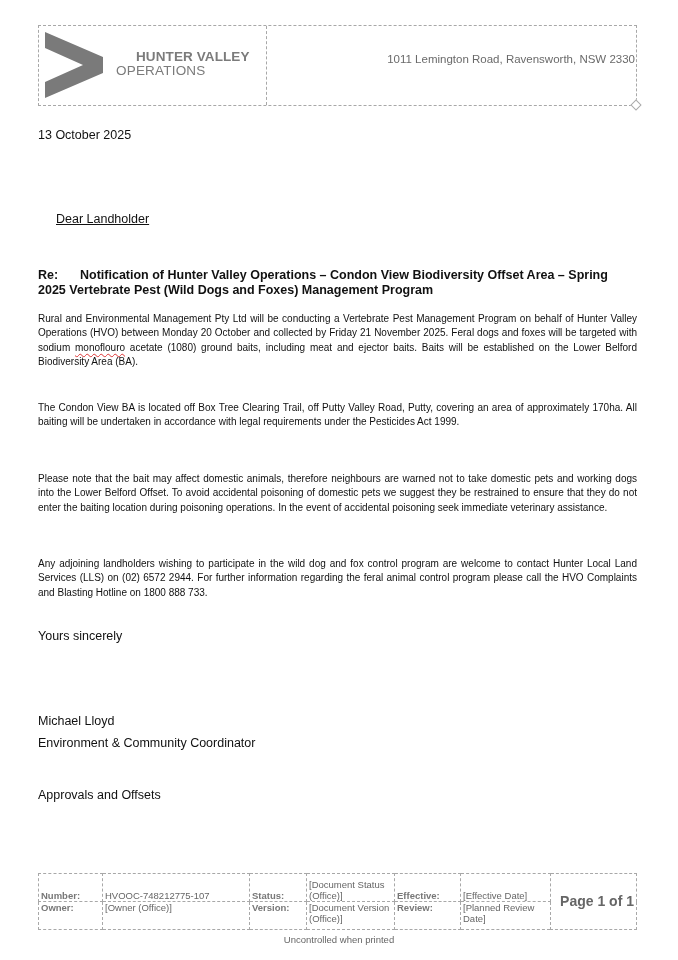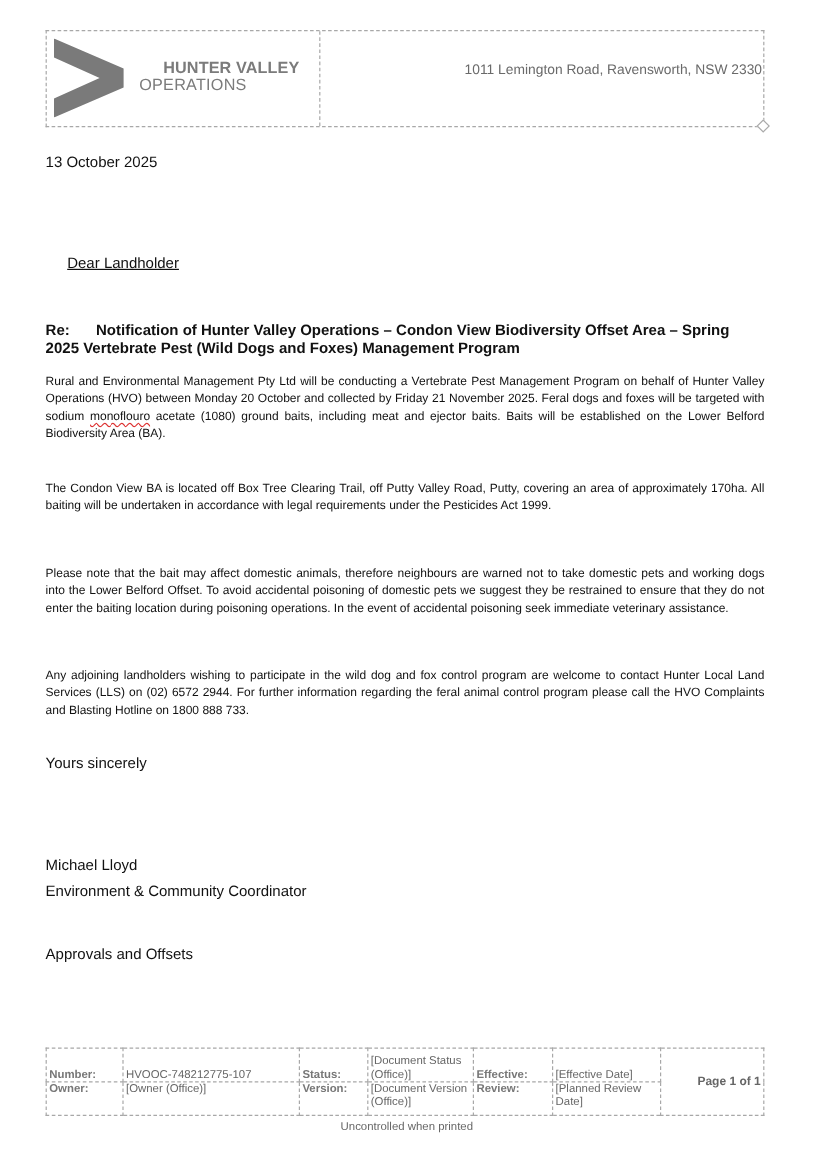--- a/index.html
+++ b/index.html
@@ -32,21 +32,21 @@
   .closing { position: absolute; left: 38px; top: 629px; font-size: 12.5px; }
   .sig { position: absolute; left: 38px; font-size: 12.5px; }
   .sig-name { top: 714px; }
   .sig-title { top: 736px; }
   .sig-dept { top: 788px; }
 
   .footer-table { position: absolute; left: 38px; top: 873px; width: 599px; height: 57px;
                   border-collapse: collapse; font-size: 9.5px; color: #666; }
   .footer-table td { border: 1px dashed #a8a8a8; padding: 0 2px; vertical-align: bottom; line-height: 11px; }
   .footer-table td.lbl { font-weight: bold; color: #777; }
-  .footer-table td.page { text-align: right; vertical-align: middle; font-weight: bold; color: #666; font-size: 10px; }
+  .footer-table td.page { text-align: right; vertical-align: middle; font-weight: bold; color: #666; font-size: 14px; }
   .uncontrolled { position: absolute; left: 0; width: 678px; top: 934px; text-align: center;
                   font-size: 9.5px; color: #666; }
 </style>
 </head>
 <body>
 
 <div class="header-box">
   <div class="logo-mark">
     <svg width="60" height="66" viewBox="0 0 60 66">
       <polygon points="0,0 58,25 58,41 0,66 0,50 38,33 0,16" fill="#7a7a7a"></polygon>

